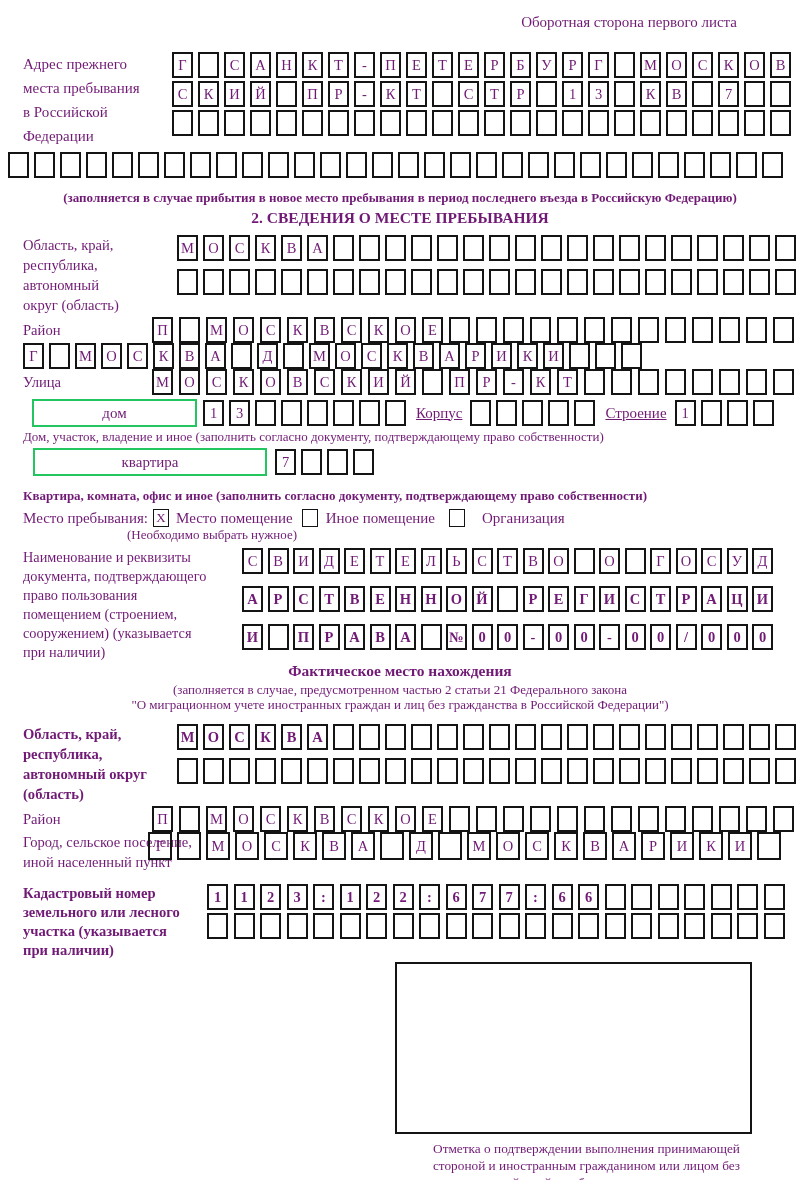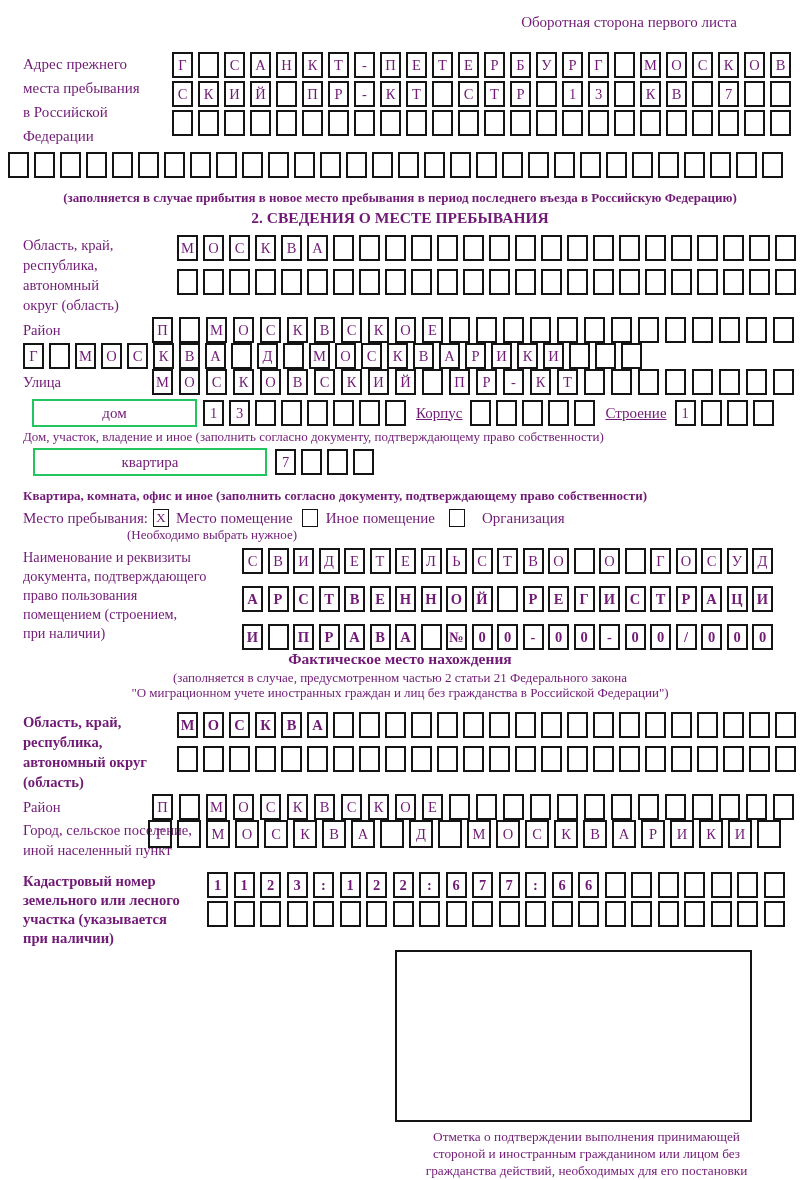--- a/index.html
+++ b/index.html
@@ -424,20 +424,21 @@
     <span style="margin-left:17px">Организация</span>
   </div>
   <div class="chk-note">(Необходимо выбрать нужное)</div>
 
   <div class="blk docs mt6">
     <div class="lbl">
         <div>Наименование и реквизиты</div>
         <div>документа, подтверждающего</div>
         <div>право пользования</div>
         <div>помещением (строением,</div>
+        <div>сооружением) (указывается</div>
         <div>при наличии)</div>
       </div>
     <div class="cellcol">
       <div class="cells g45">
           <span class="cell">С</span>
           <span class="cell">В</span>
           <span class="cell">И</span>
           <span class="cell">Д</span>
           <span class="cell">Е</span>
           <span class="cell">Т</span>

